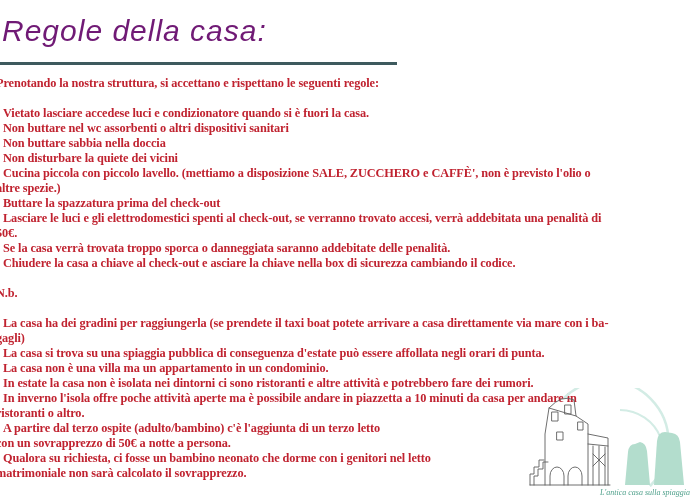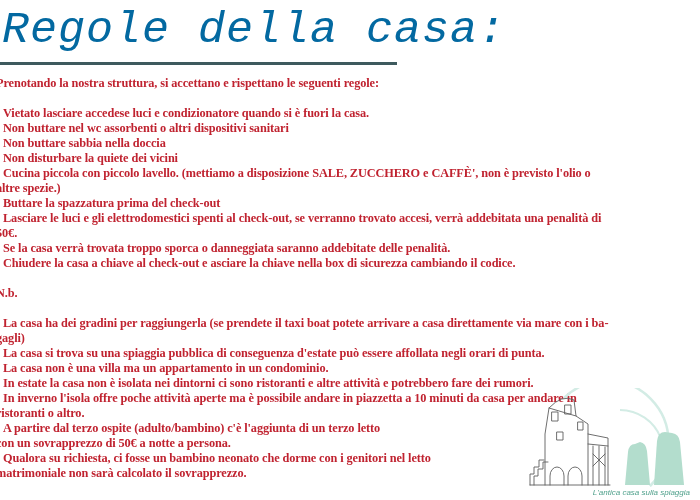--- a/index.html
+++ b/index.html
@@ -11,27 +11,27 @@
   }
   .doc {
     position: relative;
     width: 700px; height: 500px;
     overflow: hidden;
   }
   .doc-header { position: relative; }
   .page-title {
     margin: 0 0 0 2px;
     padding-top: 2px;
-    font-family: Liberation Mono, monospace;
+    font-family: Liberation Sans, sans-serif;
     font-style: italic;
     font-weight: 400;
-    font-size: 45px;
+    font-size: 30px;
     line-height: 58px;
     letter-spacing: 1px;
-    color: #0369a1;
+    color: #701a75;
     white-space: nowrap;
   }
   .title-underline {
     width: 397px; height: 3px;
     background: #3e5a5e;
     margin-top: 2px;
   }
   .body-lines {
     margin-left: -4px;
     margin-top: 11px;
@@ -46,21 +46,21 @@
   .line { min-height: 15px; }
   .line.indent { padding-left: 7px; }
   .brand-logo {
     position: absolute;
     right: 4px; bottom: 0;
     width: 168px; height: 112px;
   }
   .logo-caption {
     position: absolute;
     right: 6px; bottom: 3px;
-    font-family: Liberation Sans, sans-serif;
+    font-family: Liberation Serif, serif;
     font-style: italic;
     font-size: 8px;
     color: #4fa08b;
     white-space: nowrap;
   }
 </style>
 </head>
 <body>
 
 <div class="doc">

